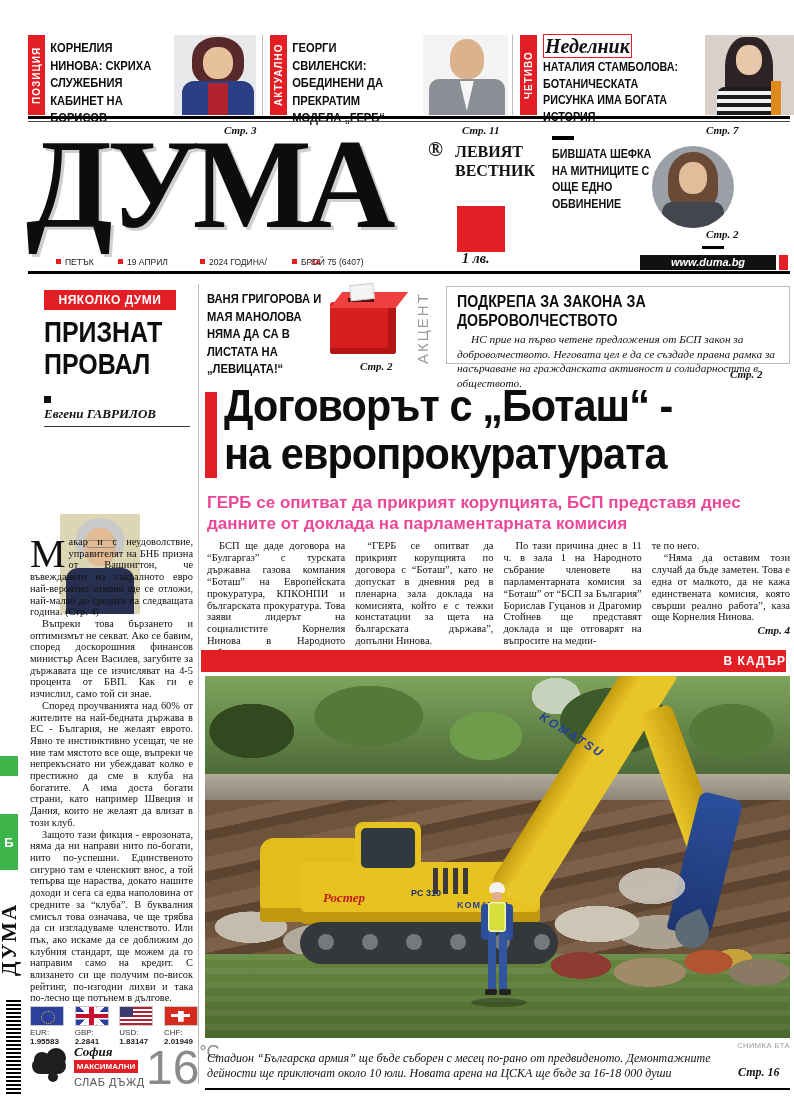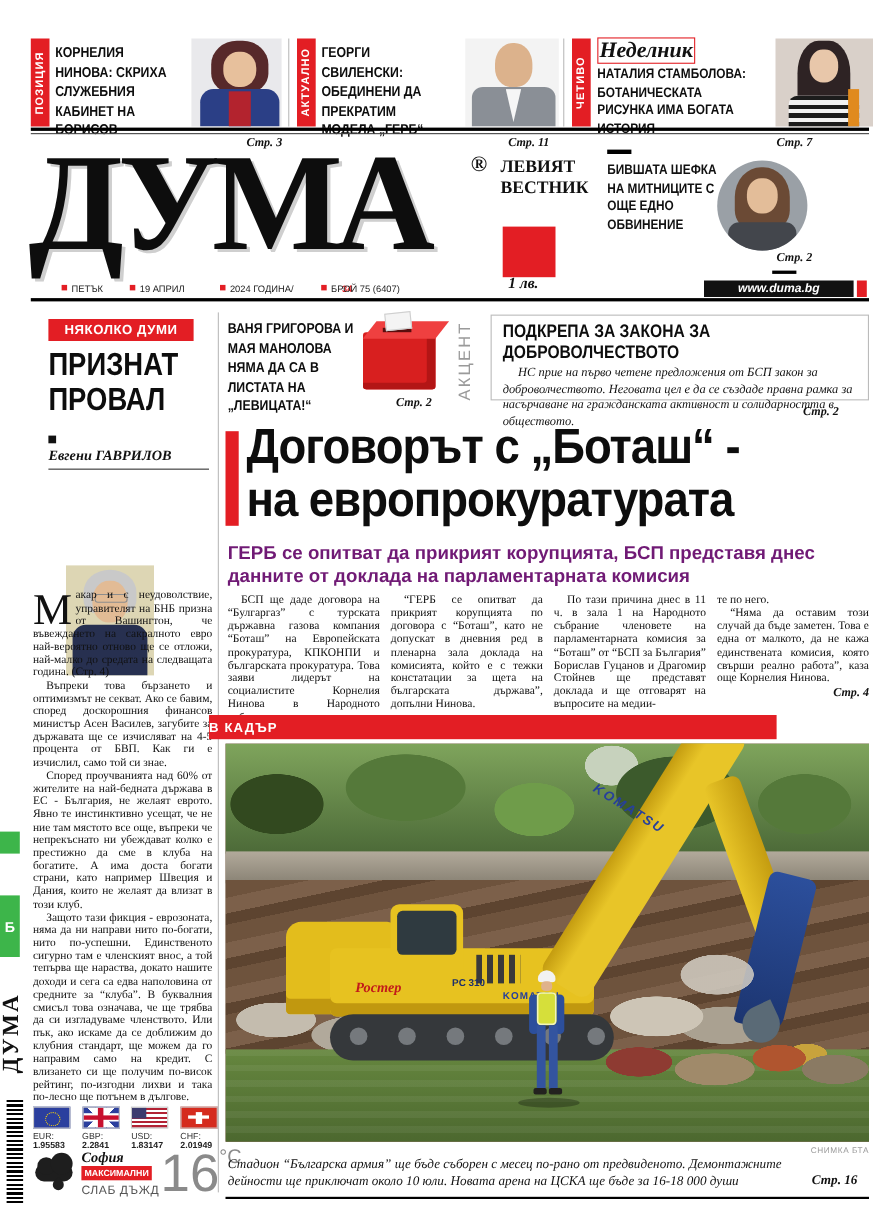--- a/index.html
+++ b/index.html
@@ -202,34 +202,34 @@
     <div class="cond" style="font-size:16.5px;margin:5px 0 2px 10px;color:#0d0d0d;">ПОДКРЕПА ЗА ЗАКОНА ЗА ДОБРОВОЛЧЕСТВОТО</div>
     <div style="font-style:italic;font-size:11.3px;line-height:14.5px;margin:0 10px;text-indent:14px;">НС прие на първо четене предложения от БСП закон за доброволчеството. Неговата цел е да се създаде правна рамка за насърчаване на гражданската активност и солидарността в обществото.</div>
   </div>
   <div class="abs pref" style="left:730px;top:368px;">Стр. 2</div>
 
   <div class="abs red" style="left:205px;top:392px;width:12px;height:86px;"></div>
   <div class="abs cond" style="left:224px;top:382px;font-size:45px;line-height:48px;letter-spacing:-1px;color:#0d0d0d;transform:scaleX(.92);transform-origin:0 0;">
     <div>Договорът с „Боташ“ -</div>
     <div>на европрокуратурата</div>
   </div>
-  <div class="abs sans" style="left:207px;top:492px;width:548px;font-weight:700;font-size:17px;line-height:21px;color:#701a75;">ГЕРБ се опитват да прикрият корупцията, БСП представя днес данните от доклада на парламентарната комисия</div>
+  <div class="abs sans" style="left:207px;top:492px;width:548px;font-weight:700;font-size:17px;line-height:21px;color:#ec4899;">ГЕРБ се опитват да прикрият корупцията, БСП представя днес данните от доклада на парламентарната комисия</div>
 
   <div class="abs" style="left:207px;top:540px;width:583px;display:flex;gap:10px;font-size:10.5px;line-height:11.9px;text-align:justify;">
     <p style="flex:1;margin:0;text-indent:12px;">БСП ще даде договора на “Булгаргаз” с турската държавна газова компания “Боташ” на Европейската прокуратура, КПКОНПИ и българската прокуратура. Това заяви лидерът на социалистите Корнелия Нинова в Народното събрание.</p>
     <p style="flex:1;margin:0;text-indent:12px;">“ГЕРБ се опитват да прикрият корупцията по договора с “Боташ”, като не допускат в дневния ред в пленарна зала доклада на комисията, който е с тежки констатации за щета на българската държава”, допълни Нинова.</p>
     <p style="flex:1;margin:0;text-indent:12px;">По тази причина днес в 11 ч. в зала 1 на Народното събрание членовете на парламентарната комисия за “Боташ” от “БСП за България” Борислав Гуцанов и Драгомир Стойнев ще представят доклада и ще отговарят на въпросите на медии-</p>
     <div style="flex:1;">
       <p style="margin:0;">те по него.</p>
       <p style="margin:0;text-indent:12px;">“Няма да оставим този случай да бъде заметен. Това е една от малкото, да не кажа единствената комисия, която свърши реално работа”, каза още Корнелия Нинова.</p>
       <div class="pref" style="text-align:right;margin-top:2px;">Стр. 4</div>
     </div>
   </div>
 
-  <div class="abs red" style="left:190px;top:650px;width:516px;height:22px;color:#fff;font-family:'Liberation Sans',sans-serif;font-weight:700;font-size:12px;letter-spacing:1px;text-align:left;line-height:22px;">В КАДЪР</div>
+  <div class="abs red" style="left:201px;top:650px;width:585px;height:22px;color:#fff;font-family:'Liberation Sans',sans-serif;font-weight:700;font-size:12px;letter-spacing:1px;text-align:right;line-height:22px;">В КАДЪР</div>
 
   <div id="photo">
     <div style="left:0;top:0;width:585px;height:100px;background:
       radial-gradient(70px 45px at 8% 55%,#32491f 0 60%,transparent 61%),
       radial-gradient(90px 50px at 28% 40%,#55793a 0 60%,transparent 61%),
       radial-gradient(60px 40px at 48% 60%,#6f9c4a 0 60%,transparent 61%),
       radial-gradient(90px 55px at 70% 45%,#3c5a2c 0 60%,transparent 61%),
       radial-gradient(70px 45px at 90% 55%,#55793a 0 60%,transparent 61%),
       radial-gradient(40px 30px at 60% 20%,#c7d2bd 0 60%,transparent 61%),
       linear-gradient(#7fa45c,#4c6a38);"></div>

